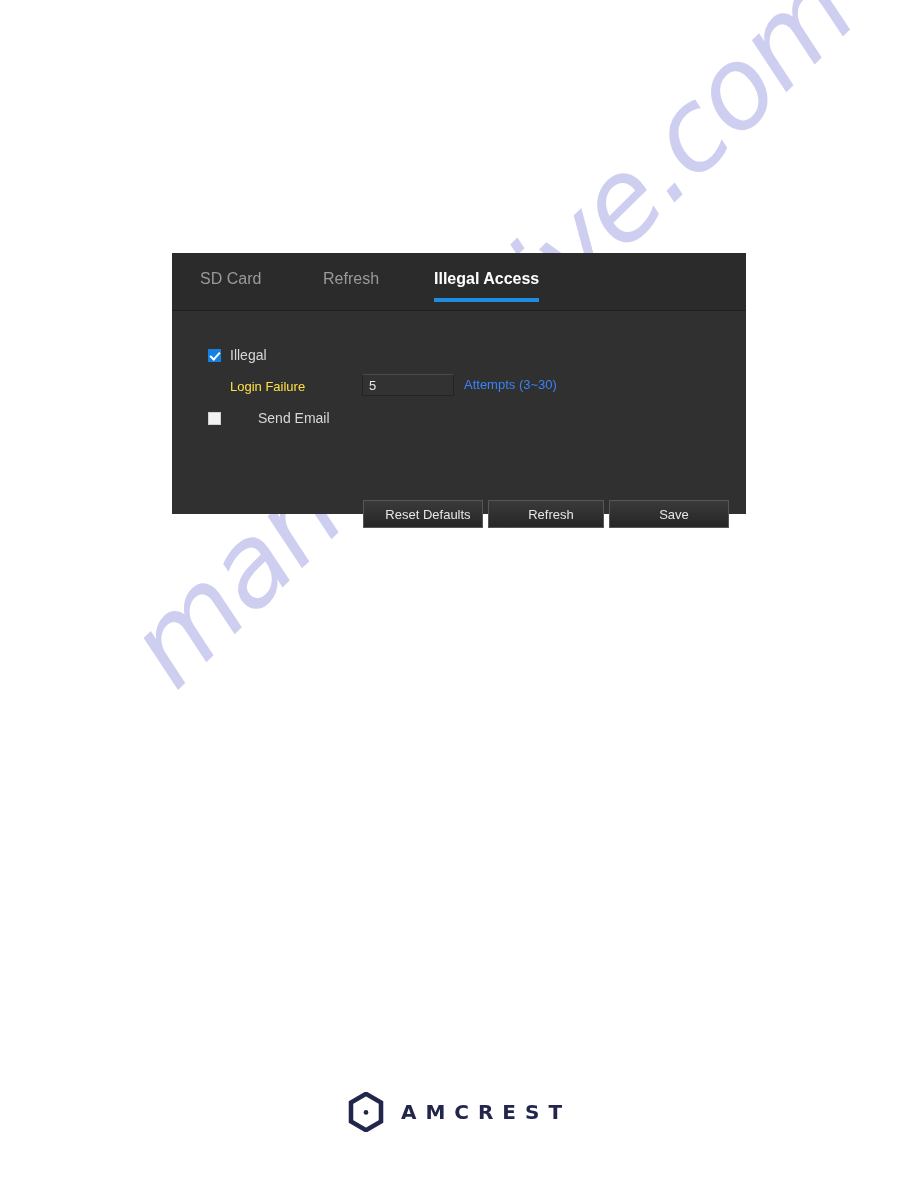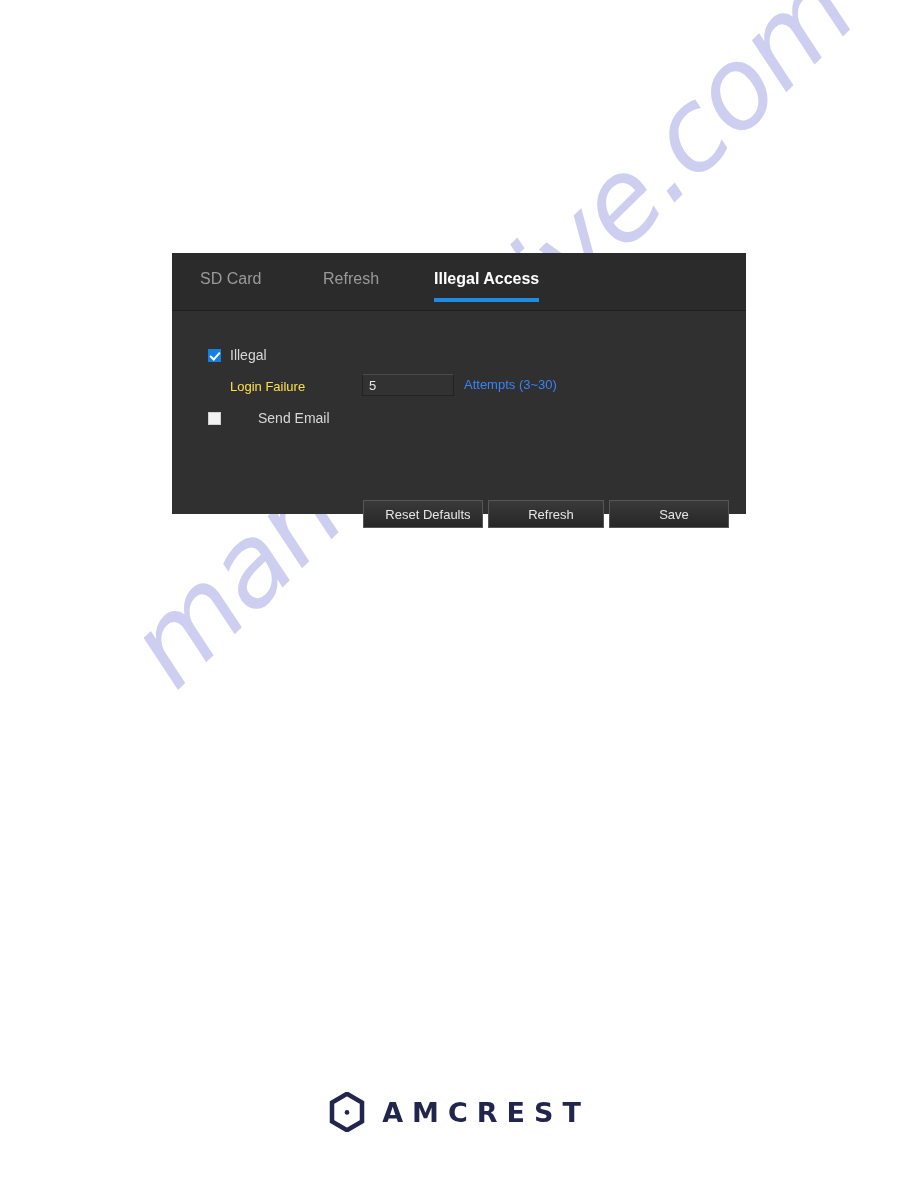--- a/index.html
+++ b/index.html
@@ -209,21 +209,21 @@
     z-index: 6;
   }
   .logo-mark {
     width: 38px;
     height: 40px;
     margin-right: 16px;
     flex: 0 0 auto;
   }
   .logo-word {
     font-family: "DejaVu Sans", sans-serif;
-    font-size: 27px;
+    font-size: 20px;
     font-weight: 600;
     letter-spacing: 9px;
     color: #22264d;
     line-height: 1;
   }
 </style>
 </head>
 <body>
 
 <div id="watermark-layer">

